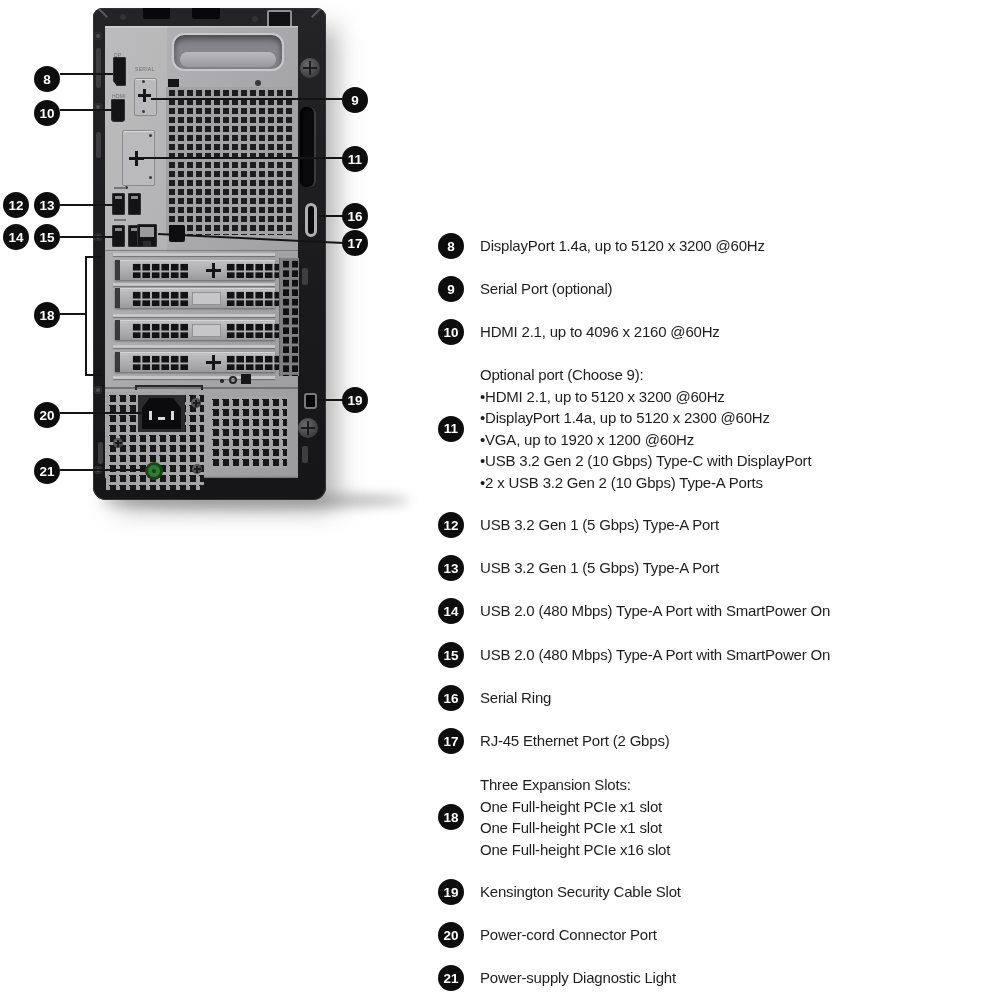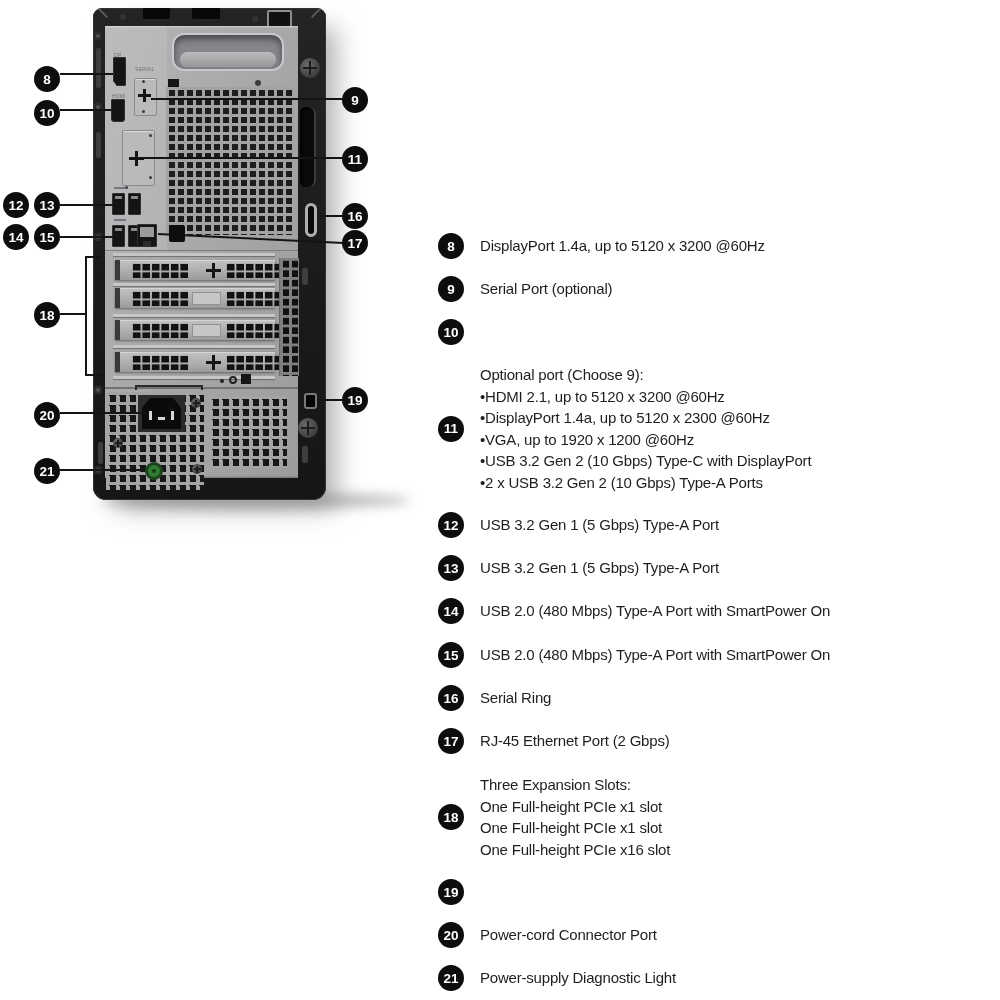--- a/index.html
+++ b/index.html
@@ -261,20 +261,23 @@
         </div>
       </div>
       <div class="lrow" style="top: 276px;">
         <div class="lnum" style="background: rgb(13, 13, 13); color: rgb(255, 255, 255);">9</div>
         <div class="ltext">
           <div>Serial Port (optional)</div>
         </div>
       </div>
       <div class="lrow" style="top: 319px;">
         <div class="lnum" style="background: rgb(13, 13, 13); color: rgb(255, 255, 255);">10</div>
+        <div class="ltext">
+          <div>HDMI 2.1, up to 4096 x 2160 @60Hz</div>
+        </div>
       </div>
       <div class="lrow" style="top: 364px;">
         <div class="lnum" style="background: rgb(13, 13, 13); color: rgb(255, 255, 255);">11</div>
         <div class="ltext">
           <div>Optional port (Choose 9):</div>
           <div>•HDMI 2.1, up to 5120 x 3200 @60Hz</div>
           <div>•DisplayPort 1.4a, up to 5120 x 2300 @60Hz</div>
           <div>•VGA, up to 1920 x 1200 @60Hz</div>
           <div>•USB 3.2 Gen 2 (10 Gbps) Type-C with DisplayPort</div>
           <div>•2 x USB 3.2 Gen 2 (10 Gbps) Type-A Ports</div>
@@ -320,20 +323,23 @@
         <div class="lnum" style="background: rgb(13, 13, 13); color: rgb(255, 255, 255);">18</div>
         <div class="ltext">
           <div>Three Expansion Slots:</div>
           <div>One Full-height PCIe x1 slot</div>
           <div>One Full-height PCIe x1 slot</div>
           <div>One Full-height PCIe x16 slot</div>
         </div>
       </div>
       <div class="lrow" style="top: 879px;">
         <div class="lnum" style="background: rgb(13, 13, 13); color: rgb(255, 255, 255);">19</div>
+        <div class="ltext">
+          <div>Kensington Security Cable Slot</div>
+        </div>
       </div>
       <div class="lrow" style="top: 922px;">
         <div class="lnum" style="background: rgb(13, 13, 13); color: rgb(255, 255, 255);">20</div>
         <div class="ltext">
           <div>Power-cord Connector Port</div>
         </div>
       </div>
       <div class="lrow" style="top: 965px;">
         <div class="lnum" style="background: rgb(13, 13, 13); color: rgb(255, 255, 255);">21</div>
         <div class="ltext">

